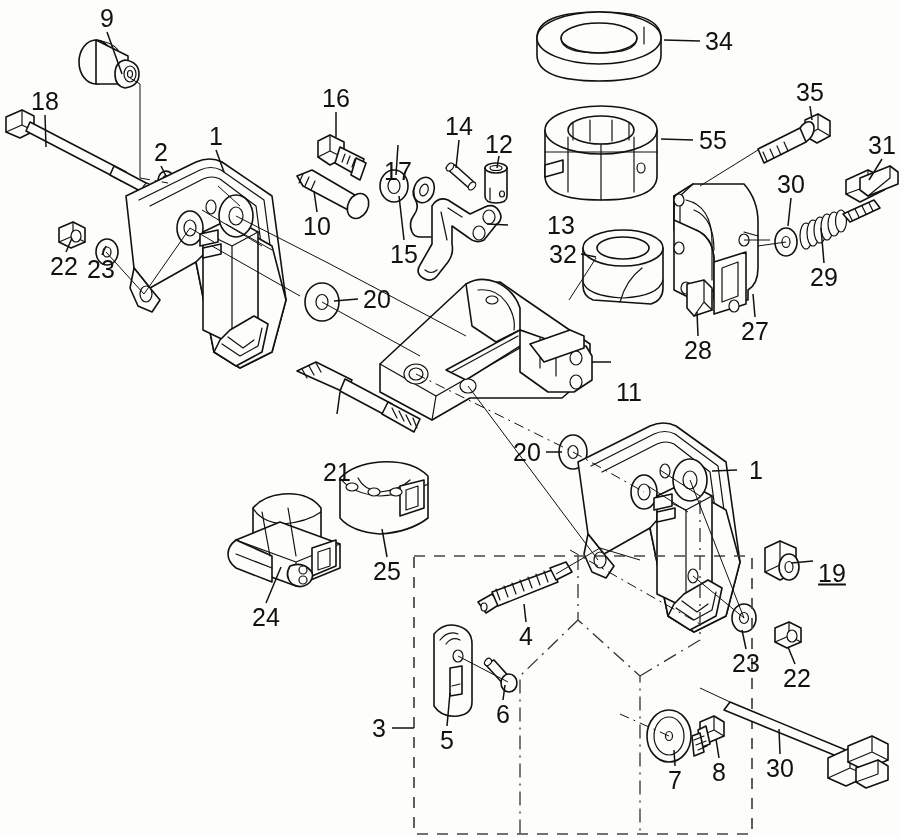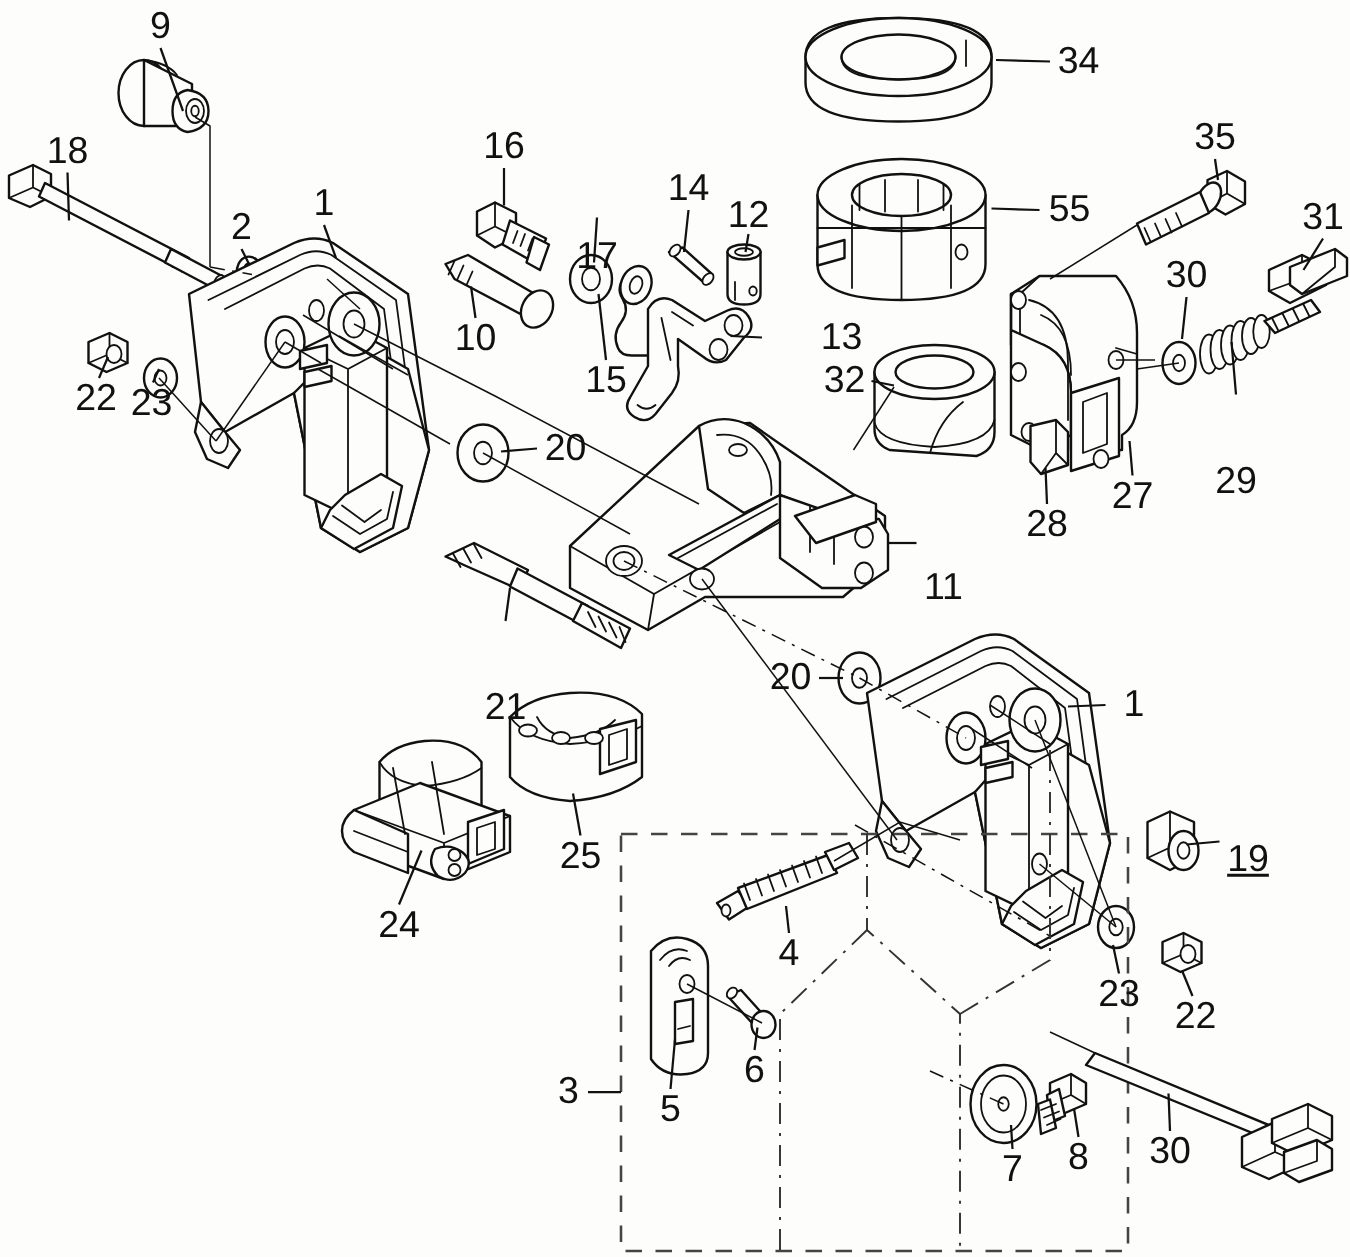--- a/index.html
+++ b/index.html
@@ -523,21 +523,21 @@
       <div class="lbl" style="left: 336px; top: 98px;">16</div>
       <div class="lbl" style="left: 713px; top: 140px;">55</div>
       <div class="lbl" style="left: 398px; top: 131px; margin-top: 40px;">17</div>
       <div class="lbl" style="left: 459px; top: 126px;">14</div>
       <div class="lbl" style="left: 499px; top: 144px;">12</div>
       <div class="lbl" style="left: 161px; top: 152px;">2</div>
       <div class="lbl" style="left: 216px; top: 136px;">1</div>
       <div class="lbl" style="left: 791px; top: 184px;">30</div>
       <div class="lbl" style="left: 317px; top: 226px;">10</div>
       <div class="lbl" style="left: 527px; top: 225px; margin-left: 34px;">13</div>
-      <div class="lbl" style="left: 824px; top: 277px; margin-top: 44px;">29</div>
+      <div class="lbl" style="left: 824px; top: 277px;">29</div>
       <div class="lbl" style="left: 64px; top: 266px;">22</div>
       <div class="lbl" style="left: 404px; top: 254px;">15</div>
       <div class="lbl" style="left: 101px; top: 269px;">23</div>
       <div class="lbl" style="left: 563px; top: 254px; text-align: center;">32</div>
       <div class="lbl" style="left: 755px; top: 331px;">27</div>
       <div class="lbl" style="left: 698px; top: 350px;">28</div>
       <div class="lbl" style="left: 377px; top: 299px;">20</div>
       <div class="lbl" style="left: 629px; top: 362px; margin-top: 30px;">11</div>
       <div class="lbl" style="left: 337px; top: 428px; margin-top: 44px;">21</div>
       <div class="lbl" style="left: 527px; top: 452px;">20</div>

